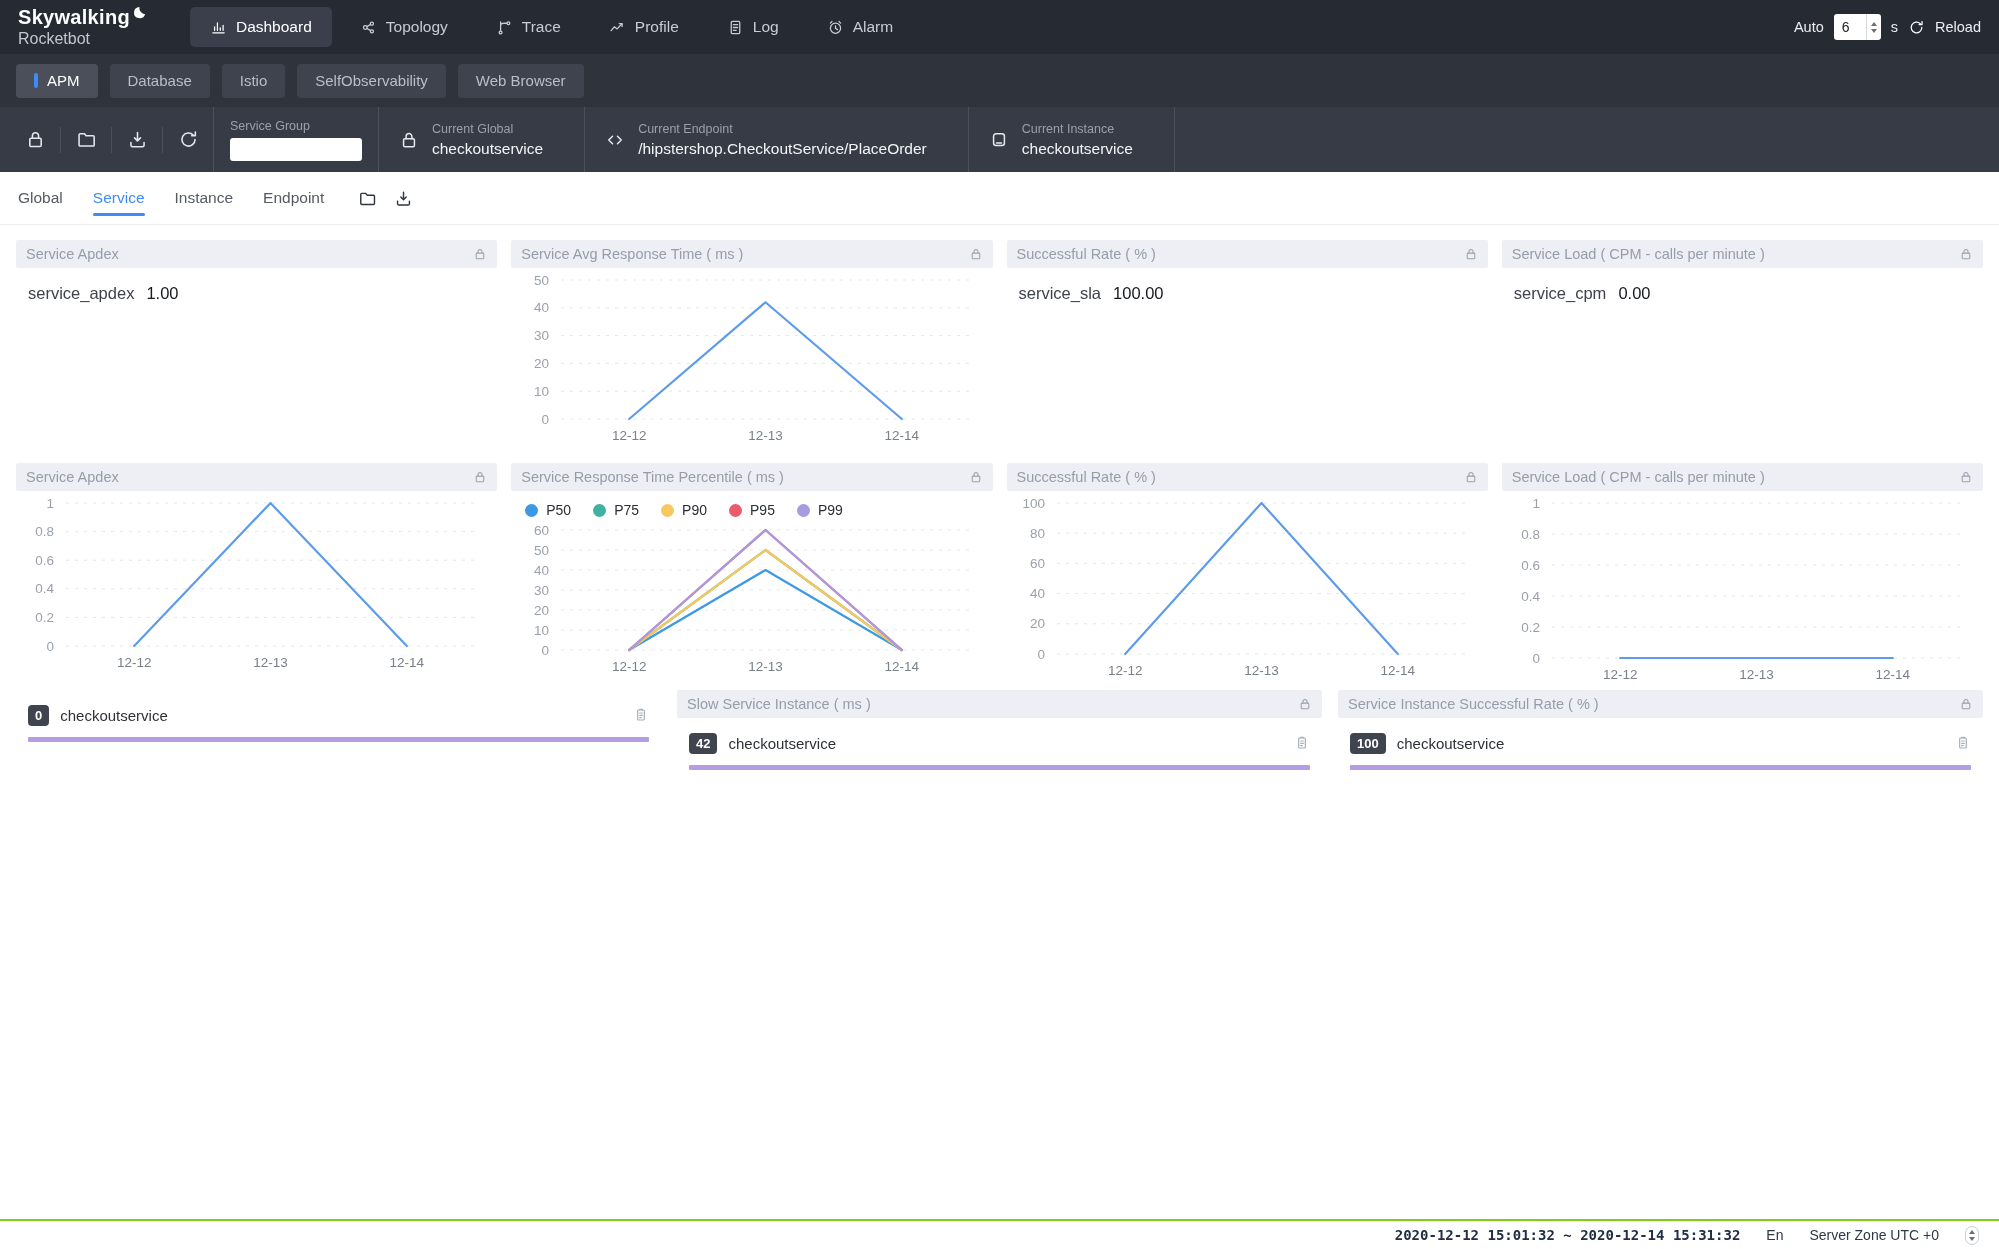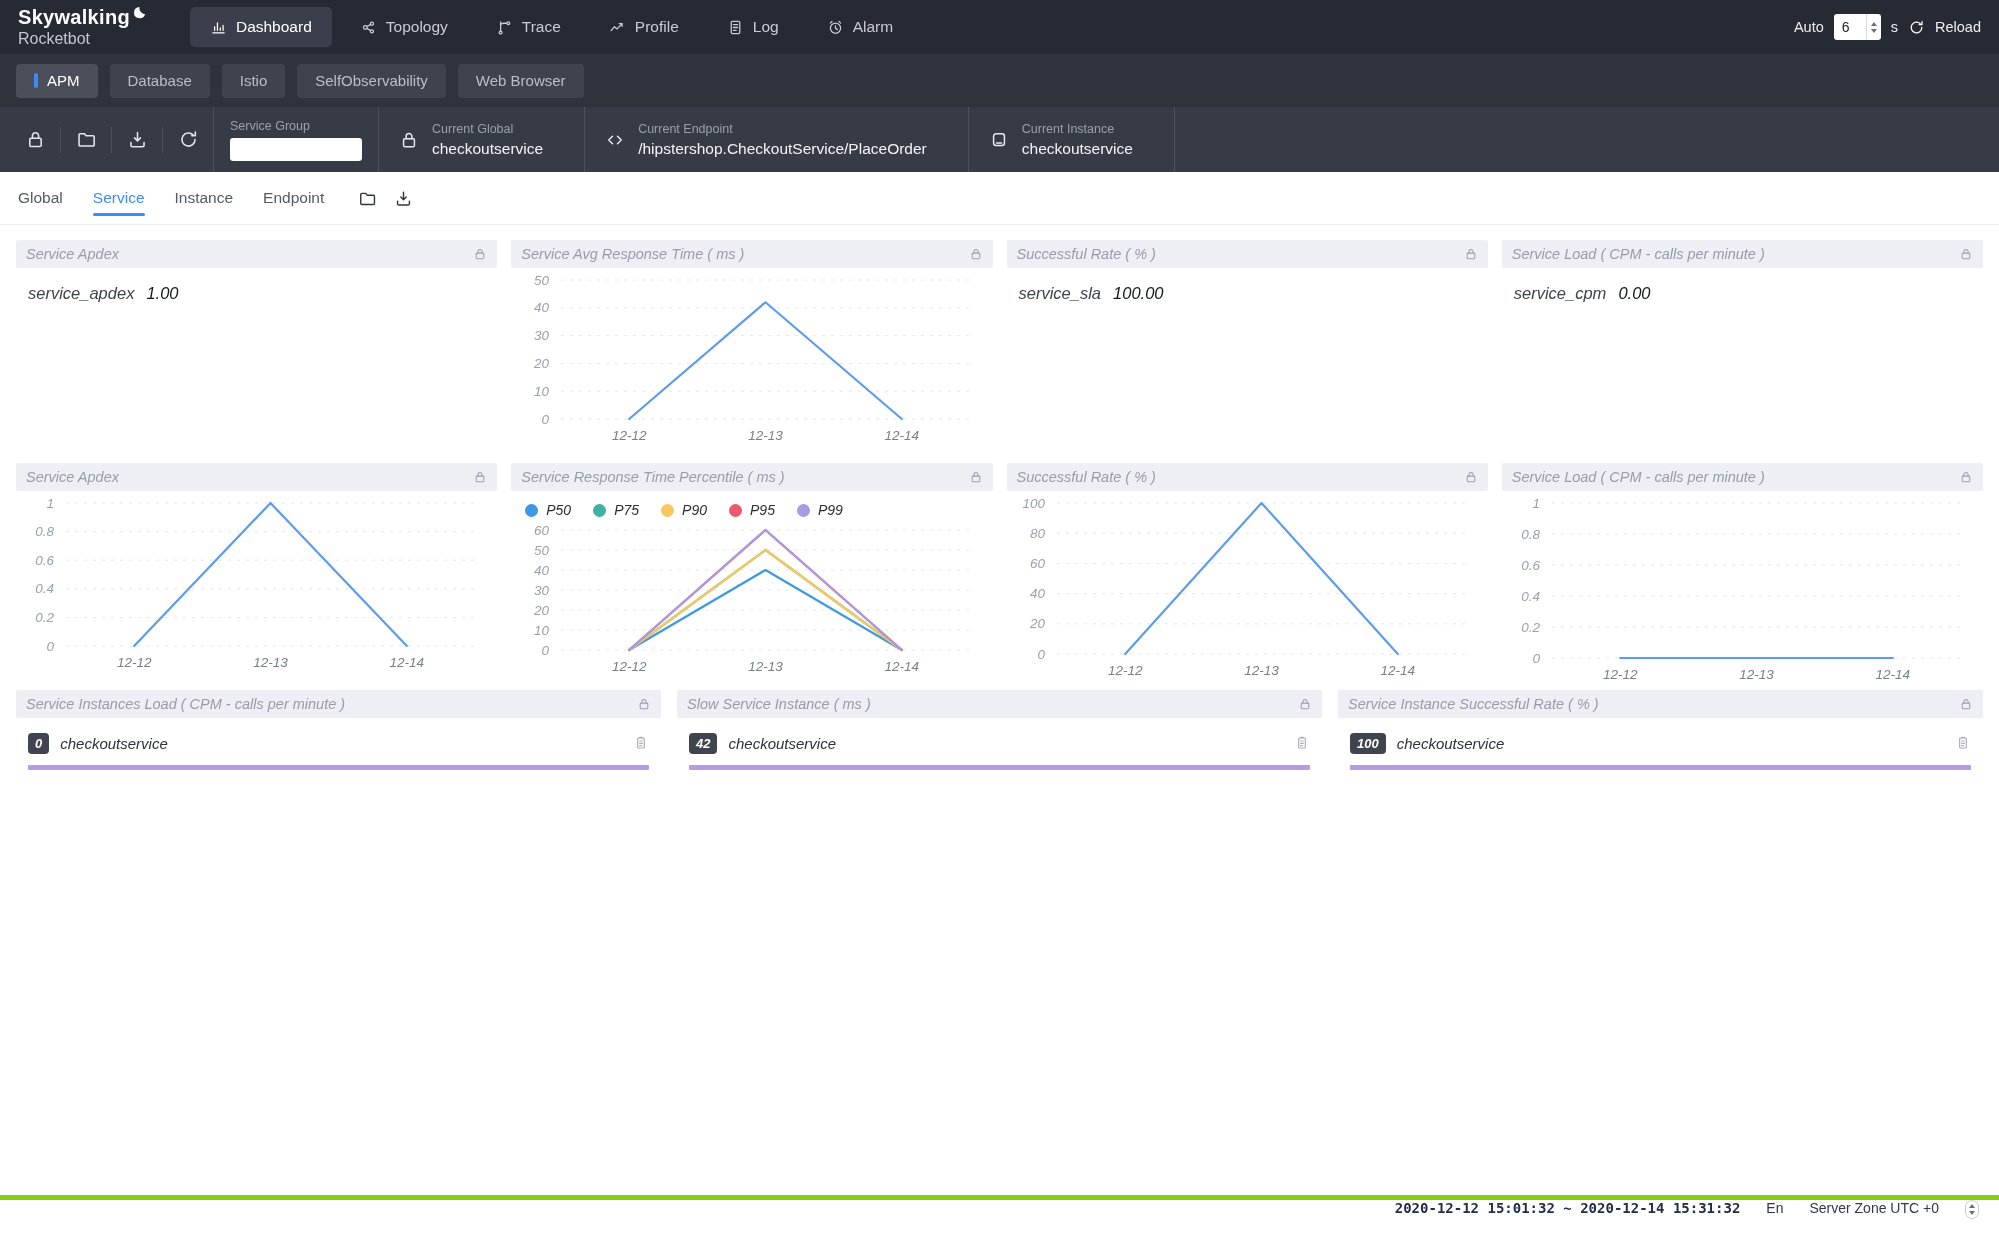--- a/index.html
+++ b/index.html
@@ -57,21 +57,21 @@
   
   .tabrow { height:53px; background:#fff; display:flex; align-items:center; padding:0 18px; border-bottom:1px solid #EDEEF1; flex:0 0 auto; }
   .tab { margin-right:30px; font-size:15.5px; color:#545962; height:100%; display:flex; align-items:center; position:relative; cursor:pointer; }
   .tab.active { color:var(--accent,#3D8BF8); }
   .tab.active::after { content:""; position:absolute; left:0; right:0; bottom:8px; height:3px; border-radius:2px; background:var(--accent,#3D8BF8); }
   .tab-icons { display:flex; align-items:center; gap:17px; margin-left:4px; color:#30353E; }
   .tab-icons .icon { display:flex; cursor:pointer; }
   .tab-icons .icon svg { width:19px; height:19px; }
 
   
-  main { flex:1; padding:15px 16px; display:flex; flex-direction:column; gap:14px; overflow:hidden; background:#fff;font-style:italic; }
+  main { flex:1; padding:15px 16px; display:flex; flex-direction:column; gap:14px; overflow:hidden; background:#fff; }
   .grid { display:grid; gap:14px; }
   .g4 { grid-template-columns:repeat(4,1fr); }
   .g3 { grid-template-columns:repeat(3,1fr); gap:16px; }
   .row1 { height:209px; } .row2 { height:213px; } .row3 { height:85px; }
   .card { display:flex; flex-direction:column; background:#fff; min-width:0; }
   .card-head { height:28px; background:#EDEFF5; display:flex; align-items:center; padding:0 10px; border-radius:2px; flex:0 0 auto; }
   .card-title { font-size:14.5px; color:#969CA9; white-space:nowrap; overflow:hidden; }
   .card-head .icon { margin-left:auto; color:#9BA1AE; cursor:pointer; display:flex; }
   .card-head .icon svg { width:14px; height:14px; }
   .value-body { padding:16px 12px; display:flex; gap:12px; font-size:16.5px; align-items:baseline; }
@@ -84,21 +84,21 @@
   .legend-dot { width:13px; height:13px; border-radius:50%; }
   .list-body { padding:11px 12px 0 12px; }
   .inst-row { display:flex; align-items:center; height:28px; }
   .badge { min-width:18px; padding:3px 7px; border-radius:4px; background:#3F444E; color:#fff; font-size:13px; font-weight:bold; text-align:center; }
   .inst-name { margin-left:11px; font-size:15px; color:#2E3138; }
   .inst-row .copy { margin-left:auto; color:#A9AFBA; display:flex; cursor:pointer; }
   .inst-row .copy svg { width:16px; height:16px; }
   .inst-bar { height:5px; border-radius:1px; margin-top:8px; background:var(--bar,#B59CE3); }
 
   
-  footer { height:54px; border-top:5px solid #84cc16; display:flex; align-items:flex-start; justify-content:flex-end; gap:26px; padding:0 20px; flex:0 0 auto; background:#fff; }
+  footer { height:30px; border-top:2px solid #84cc16; display:flex; align-items:center; justify-content:flex-end; gap:26px; padding:0 20px; flex:0 0 auto; background:#fff; }
   .time-range { font-family:"DejaVu Sans Mono", monospace; font-size:14px; font-weight:bold; color:#222E45; cursor:pointer; }
   .lang { font-size:14px; color:#2F3845; cursor:pointer; }
   .zone { font-size:14px; color:#2F3845; }
   .zone-spin { display:flex; flex-direction:column; align-items:center; gap:3px; border:1px solid #C8CCD2; border-radius:8px; padding:3px 3px; cursor:pointer; }
 
   svg text { font-family:"Liberation Sans", sans-serif; }
 </style>
 </head>
 <body>
 
@@ -542,29 +542,20 @@
                 <text x="254.5" y="188" text-anchor="middle" fill="#7A8089" font-size="13.5">12-13</text>
                 <text x="390.83333333333337" y="188" text-anchor="middle" fill="#7A8089" font-size="13.5">12-14</text>
                 <polyline points="118.16666666666666,167 254.5,167 390.83333333333337,167" fill="none" stroke="#5D9BEB" stroke-width="2.2" stroke-linejoin="round" stroke-linecap="round"></polyline>
               </svg></div>
         </div>
       </section>
     </div>
 
     <div class="grid g3 row3">
       <section class="card">
-        <header class="card-head">
-          <span class="card-title">Service Instances Load ( CPM - calls per minute )</span>
-          <span class="icon">
-              <svg viewBox="0 0 24 24" fill="none" stroke="currentColor" stroke-width="1.8" stroke-linecap="round" stroke-linejoin="round">
-                <rect x="5.5" y="10.5" width="13" height="9.5" rx="1.5"></rect>
-                <path d="M8.5 10.5V7.8a3.5 3.5 0 0 1 7 0v2.7"></path>
-              </svg>
-            </span>
-        </header>
         <div class="list-body">
             <div class="inst-row">
               <span class="badge">0</span>
               <span class="inst-name">checkoutservice</span>
               <span class="icon copy">
                 <svg viewBox="0 0 24 24" fill="none" stroke="currentColor" stroke-width="1.8" stroke-linecap="round" stroke-linejoin="round">
                   <rect x="7" y="4.5" width="10" height="15" rx="1.5"></rect>
                   <path d="M10 4.5v-1h4v1M10 9h4M10 12.5h4M10 16h2.5"></path>
                 </svg>
               </span>

